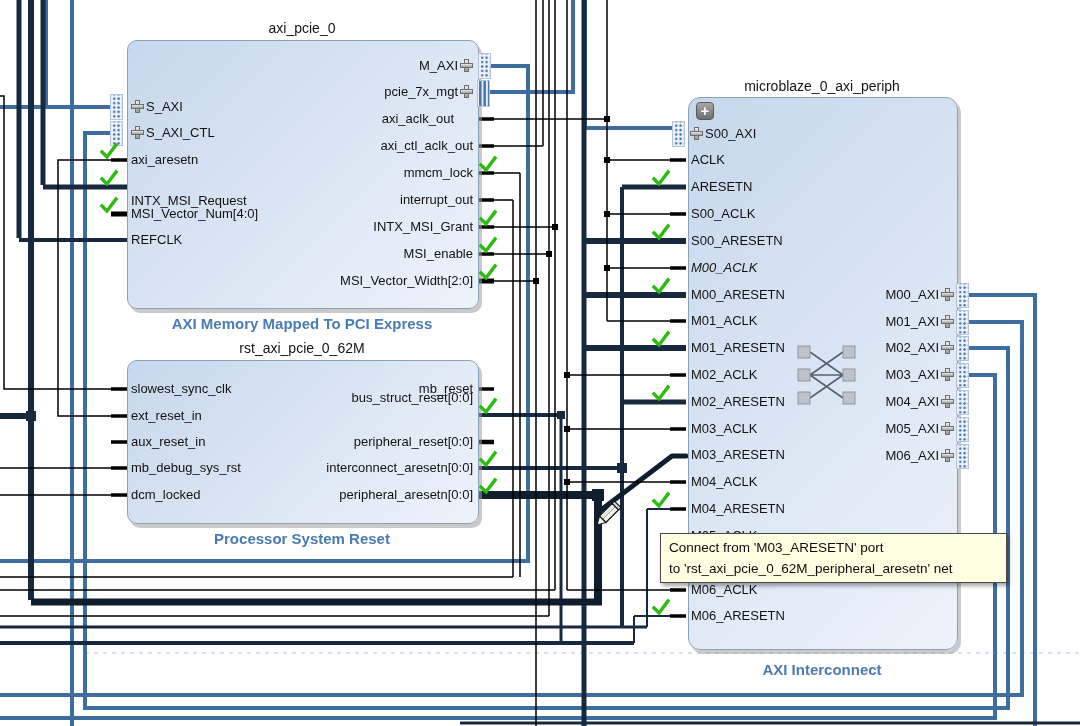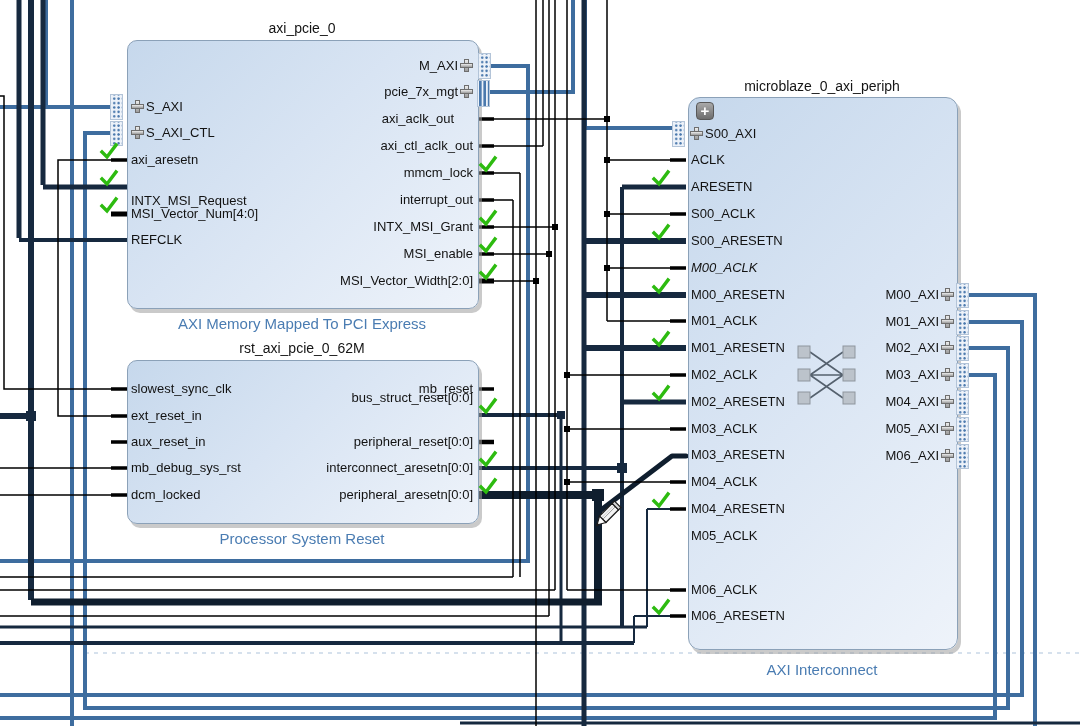--- a/index.html
+++ b/index.html
@@ -2,21 +2,21 @@
 <html><head>
 <meta charset="utf-8">
 <style>
   html,body{margin:0;padding:0;background:#fff;font-family:"Liberation Sans",sans-serif;}
   .scene{position:relative;width:1080px;height:726px;background:#ffffff;overflow:hidden;}
   .wires{position:absolute;left:0;top:0;z-index:1;}
   .blk{position:absolute;z-index:2;border:1px solid #8ba1b8;border-radius:10px;
        background:linear-gradient(135deg,#c6d8ec 0%,#d8e4f3 45%,#eef3fa 100%);
        box-shadow:3px 4px 0 rgba(158,158,158,.55);}
   .blk-title{position:absolute;z-index:3;text-align:center;font-size:14px;color:#141414;white-space:nowrap;}
-  .blk-type{position:absolute;z-index:3;text-align:center;font-size:15px;color:#4a7cb2;white-space:nowrap;}
+  .blk-type{position:absolute;z-index:3;text-align:center;font-size:15px;color:#4a7cb2;white-space:nowrap;font-weight:bold;}
   .port{position:absolute;z-index:3;height:18px;line-height:18px;font-size:13px;color:#121212;white-space:nowrap;}
   .plus{display:inline-block;width:13px;height:13px;position:relative;vertical-align:-2px;}
   .plus::before{content:"";position:absolute;left:4px;top:0;width:5px;height:13px;box-sizing:border-box;
     background:linear-gradient(#ececec,#9d9d9d);border:1px solid #6e6e6e;}
   .plus::after{content:"";position:absolute;top:4px;left:0;width:13px;height:5px;box-sizing:border-box;
     background:linear-gradient(#ececec,#9d9d9d);border:1px solid #6e6e6e;}
   .plus.before-label{margin-right:2px;}
   .plus.after-label{margin-left:2px;}
   .conn{position:absolute;z-index:4;width:13px;box-sizing:border-box;background-color:#edf2f9;
     background-image:radial-gradient(#4b79ad 1.15px, rgba(0,0,0,0) 1.3px);
@@ -267,14 +267,18 @@
 
   <svg class="pencil" style="left:590px;top:496px;" width="40" height="36">
     <polygon points="15.9,26.5 28.6,13.8 22.2,7.4 9.5,20.1" fill="#f4f4f4" stroke="#1c1c1c" stroke-width="1.3"></polygon>
     <line x1="13.1" y1="23" x2="25.8" y2="10.3" stroke="#9a9a9a" stroke-width="1"></line>
     <line x1="11.8" y1="21.6" x2="24.5" y2="8.9" stroke="#c9c9c9" stroke-width="1"></line>
     <polygon points="7,29 15.9,26.5 9.5,20.1" fill="#ffffff" stroke="#1c1c1c" stroke-width="1.2"></polygon>
     <polygon points="28.6,13.8 30.9,11.5 24.5,5.1 22.2,7.4" fill="#d8d8d8" stroke="#1c1c1c" stroke-width="1.2"></polygon>
     <circle cx="7.3" cy="28.7" r="1.5" fill="#1c1c1c"></circle>
   </svg>
 
+  <div class="tooltip">
+    <div>Connect from 'M03_ARESETN' port</div>
+    <div>to 'rst_axi_pcie_0_62M_peripheral_aresetn' net</div>
+  </div>
 
 </div>
 
 </body></html>

